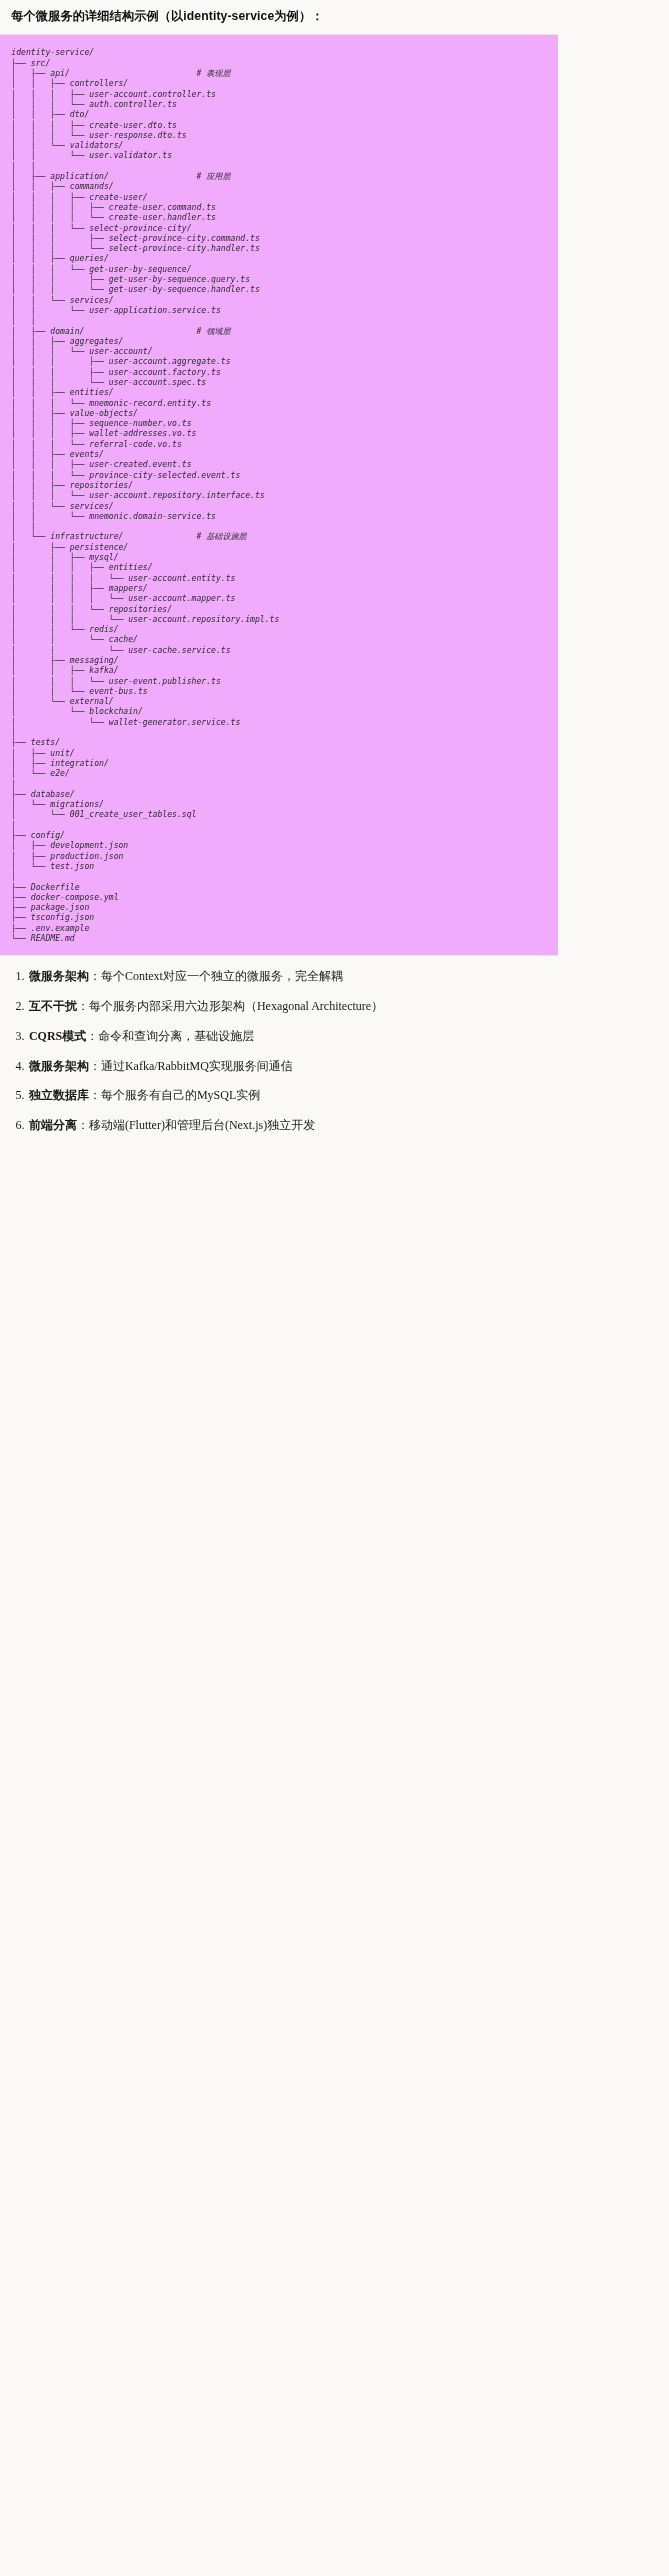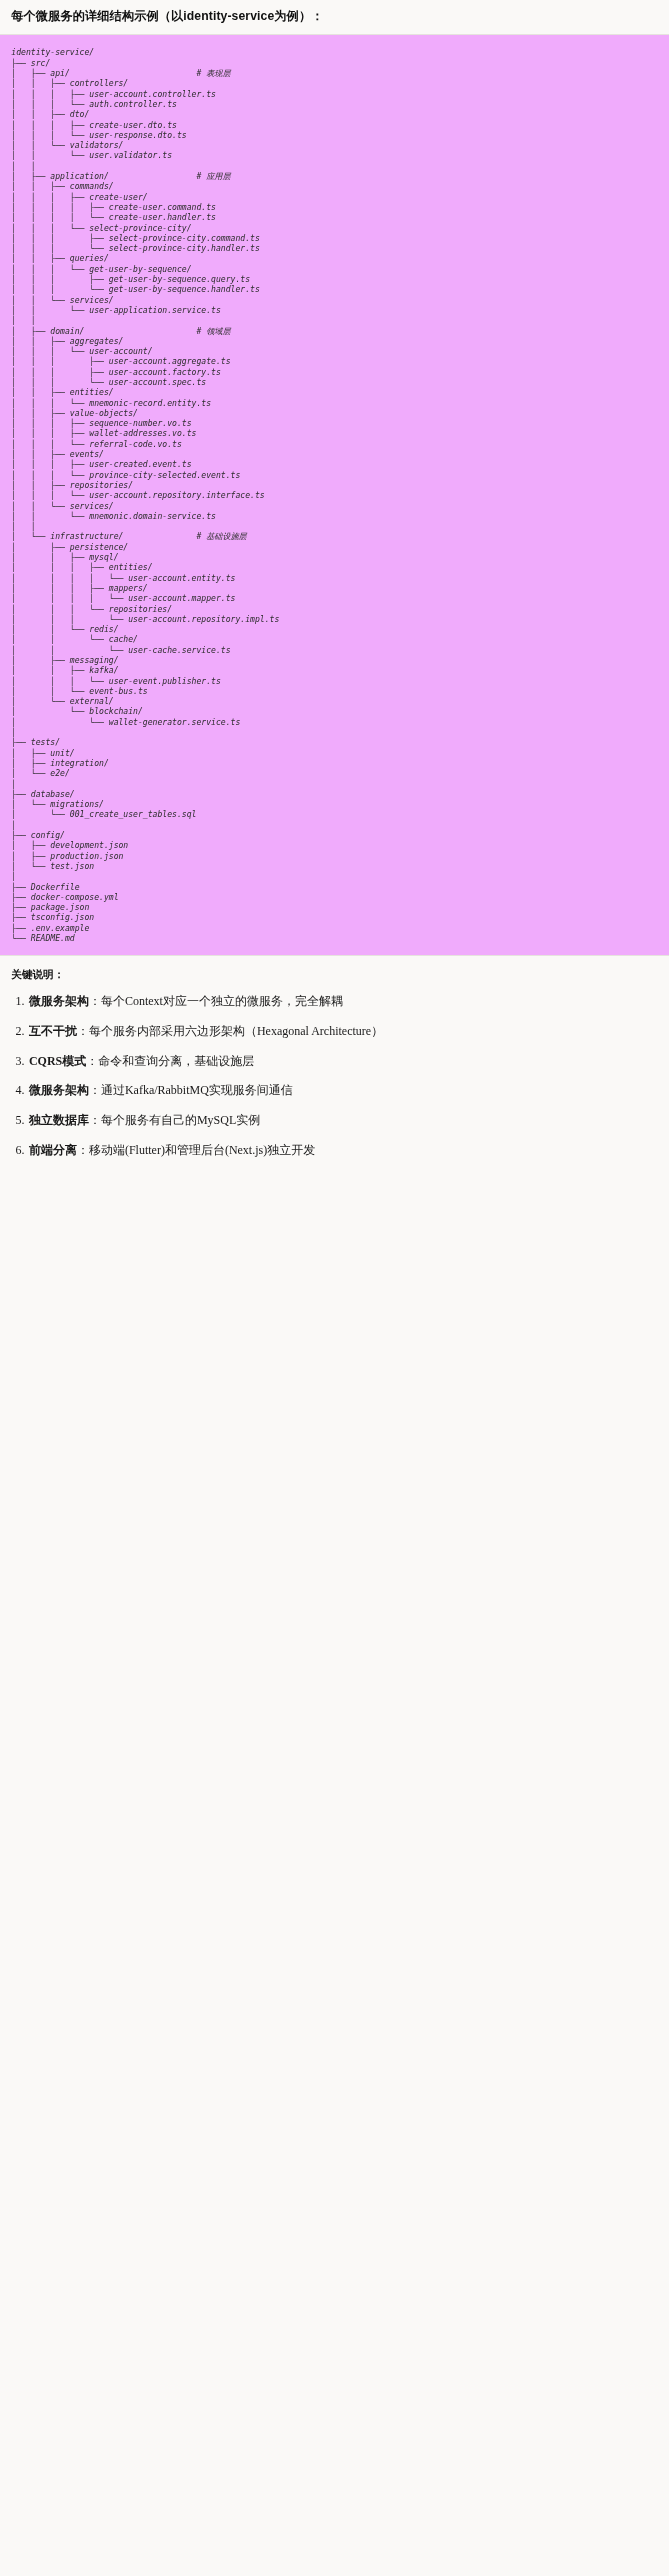--- a/index.html
+++ b/index.html
@@ -9,21 +9,21 @@
     background: #faf9f7;
   }
   body {
     width: 669px;
     font-family: "Liberation Serif", "DejaVu Serif", serif;
     color: #1a1a1a;
     -webkit-font-smoothing: antialiased;
   }
 
   .page {
-    width: 669px;
+    width: 558px;
     box-sizing: border-box;
     background: #faf9f7;
   }
 
   
   .heading-block {
     padding: 7.5px 11.3px 8.8px 11.3px;
     border-bottom: 0.6px solid #e6e3de;
     background: #faf9f7;
   }
@@ -191,21 +191,20 @@
 │
 ├── Dockerfile
 ├── docker-compose.yml
 ├── package.json
 ├── tsconfig.json
 ├── .env.example
 └── README.md</pre>
   </div>
 
   <div class="notes-block">
-    <h3 class="notes-title">关键说明：</h3>
 
     <ol class="notes-list">
       <li>
         <span class="note-term">微服务架构</span><span class="note-sep">：</span><span class="note-desc">每个Context对应一个独立的微服务，完全解耦</span>
       </li>
       <li>
         <span class="note-term">互不干扰</span><span class="note-sep">：</span><span class="note-desc">每个服务内部采用六边形架构（Hexagonal Architecture）</span>
       </li>
       <li>
         <span class="note-term">CQRS模式</span><span class="note-sep">：</span><span class="note-desc">命令和查询分离，基础设施层</span>

